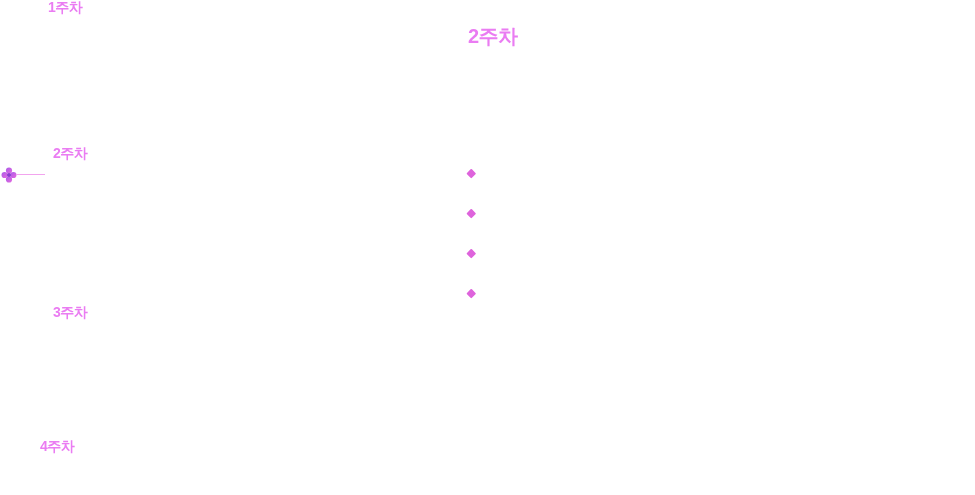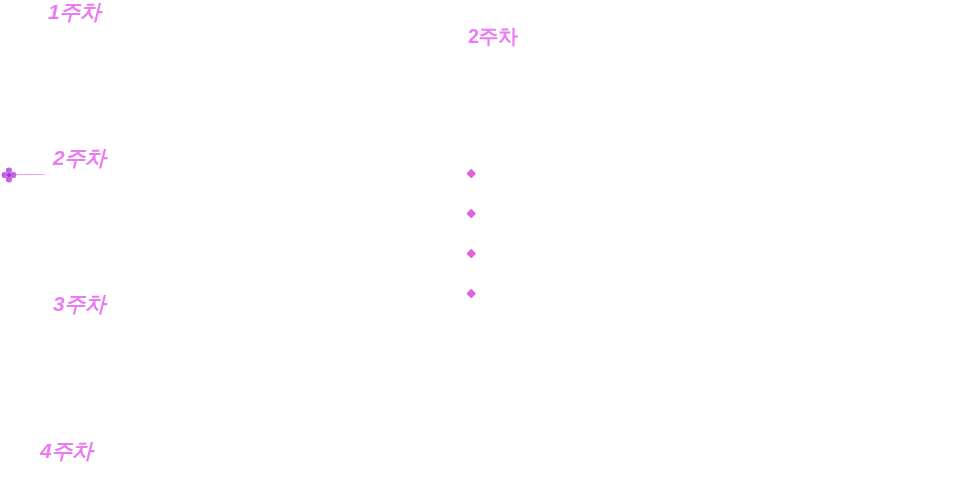--- a/index.html
+++ b/index.html
@@ -14,30 +14,29 @@
     position: relative;
     width: 975px;
     height: 495px;
     background: #ffffff;
     overflow: hidden;
   }
   
   .week-label {
     position: absolute;
     font-weight: 700;
-    font-size: 21px;
+    font-size: 14px;
     line-height: 1.2;
     color: #ea7cf2;
     letter-spacing: -0.5px;
     white-space: nowrap;
-    font-style: italic;
   }
   .week-1 { left: 48px; top: -1px; }
   .week-2 { left: 53px; top: 145px; }
-  .week-3 { left: 53px; top: 291px; }
+  .week-3 { left: 53px; top: 304px; }
   .week-4 { left: 40px; top: 438px; }
 
   
   .timeline-marker {
     position: absolute;
     left: 1px;
     top: 167px;
     width: 16px;
     height: 16px;
   }

